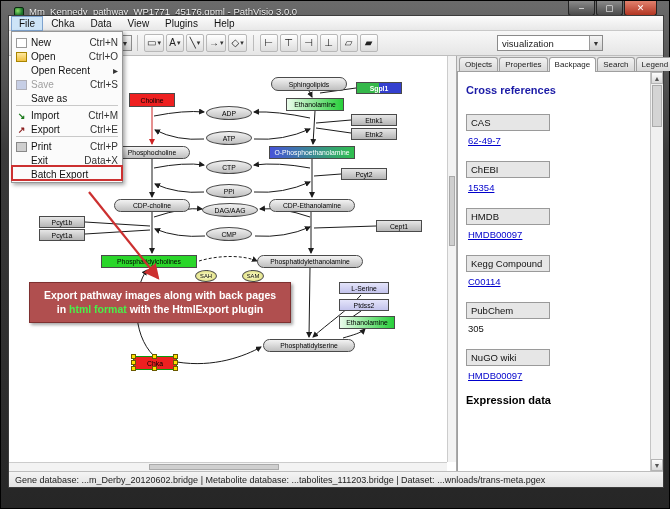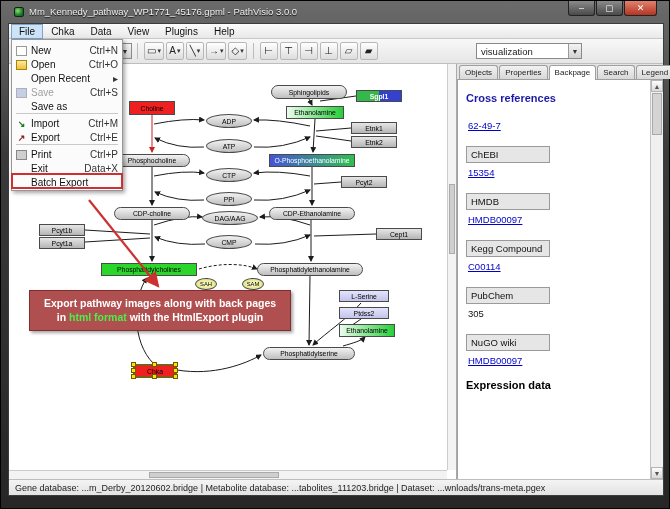--- a/index.html
+++ b/index.html
@@ -6,35 +6,35 @@
   html,body{width:670px;height:509px;overflow:hidden;background:#111;font-family:"Liberation Sans",sans-serif}
   .frame{position:relative;width:670px;height:509px;background:linear-gradient(#6b6b6b,#3a3a3a 30%,#262626);border:1px solid #000}
   
   .titlebar{position:absolute;left:0;top:0;width:100%;height:22px}
   .app-icon{position:absolute;left:13px;top:6px;width:10px;height:10px;border-radius:2px;background:radial-gradient(circle at 35% 35%,#8fe06a,#1f7a2e 60%,#14521f);border:1px solid #0a2a10}
   .title-text{position:absolute;left:28px;top:5px;font-size:9.5px;color:#f2f2f2;text-shadow:0 1px 1px #000}
   .win-controls{position:absolute;right:12px;top:0;display:flex}
   .wbtn{width:27px;height:15px;font-size:9px;line-height:14px;text-align:center;color:#fff;background:linear-gradient(#8a8a8a,#4a4a4a);border:1px solid #222;border-top:none;border-radius:0 0 3px 3px;margin-left:1px}
   .wbtn.close{background:linear-gradient(#e2826e,#b23522);width:33px}
   
-  .client{position:absolute;left:7px;top:22px;width:656px;height:473px;background:#f0f0f0;border:1px solid #3c3c3c;display:flex;flex-direction:column}
+  .client{position:absolute;left:7px;top:14px;width:656px;height:473px;background:#f0f0f0;border:1px solid #3c3c3c;display:flex;flex-direction:column}
   .menubar{height:15px;background:linear-gradient(#fcfcfc,#e8e8e8);border-bottom:1px solid #c8c8c8;display:flex;align-items:center;padding-left:2px;font-size:10px;color:#111}
   .mb-item{padding:1px 7px;border:1px solid transparent}
   .mb-item.open{background:#cde4f7;border-color:#7da2ce}
   .toolbar{height:25px;background:linear-gradient(#f8f8f8,#e6e6e6);border-bottom:1px solid #bdbdbd;display:flex;align-items:center;padding:0 4px;font-size:9.5px;color:#222}
   .tb-btn{height:18px;min-width:18px;display:flex;align-items:center;justify-content:center;border:1px solid #b8b8b8;background:linear-gradient(#fff,#ddd);margin:0 1px;border-radius:2px;padding:0 2px}
   .tb-glyph{font-size:10px;line-height:16px}
   .tb-caret{font-size:7px;margin-left:1px;color:#333}
   .tb-sep{width:1px;height:16px;background:#bbb;margin:0 5px}
   .zoom-label{margin:0 3px 0 4px}
   .combo{height:16px;background:#fff;border:1px solid #8a8a8a;display:flex;align-items:center;font-size:9.5px}
   .combo .val{padding:0 4px;flex:1;white-space:nowrap}
   .combo .drop{width:13px;height:100%;background:linear-gradient(#f4f4f4,#d2d2d2);border-left:1px solid #9a9a9a;text-align:center;font-size:7px;line-height:15px;color:#333}
   .zoom-combo{width:54px}
-  .vis-combo{width:106px;margin-left:auto;margin-right:77px}
+  .vis-combo{width:106px;margin-left:auto;margin-right:56px}
   
   .content{flex:1;display:flex;min-height:0}
   .canvas{position:relative;flex:1;background:#fff;border-right:1px solid #aaa;overflow:hidden}
   .edges{position:absolute;left:0;top:0}
   .edge{fill:none;stroke:#1c1c1c;stroke-width:1}
   .edge.red{stroke:#cc2222}
   .edge.dashed{stroke-dasharray:3 2}
   .node{position:absolute;display:flex;align-items:center;justify-content:center;font-size:6.8px;color:#000;border:1px solid #4a4a4a;background:linear-gradient(#f2f2f2,#bfbfbf);overflow:hidden;white-space:nowrap;z-index:5}
   .node.round{border-radius:7px}
   .node.gene{background:linear-gradient(#e6e6e6,#b5b5b5)}
@@ -340,21 +340,21 @@
             <div class="tab">Objects</div>
             <div class="tab">Properties</div>
             <div class="tab active">Backpage</div>
             <div class="tab">Search</div>
             <div class="tab">Legend</div>
           </div>
         <div class="panel-body">
           <div class="panel-content">
             <div class="xref-title">Cross references</div>
             <div>
-                <div class="ref-section"><a class="ref-link">62-49-7</a></div>
+                <div class="ref-section"><div class="ref-header">CAS</div><a class="ref-link">62-49-7</a></div>
                 <div class="ref-section"><div class="ref-header">ChEBI</div><a class="ref-link">15354</a></div>
                 <div class="ref-section"><div class="ref-header">HMDB</div><a class="ref-link">HMDB00097</a></div>
                 <div class="ref-section"><div class="ref-header">Kegg Compound</div><a class="ref-link">C00114</a></div>
                 <div class="ref-section"><div class="ref-header">PubChem</div><span class="ref-plain">305</span></div>
                 <div class="ref-section"><div class="ref-header">NuGO wiki</div><a class="ref-link">HMDB00097</a></div>
               </div>
             <div class="expr-title">Expression data</div>
           </div>
           <div class="panel-scrollbar">
             <div class="psb-up">▲</div>

